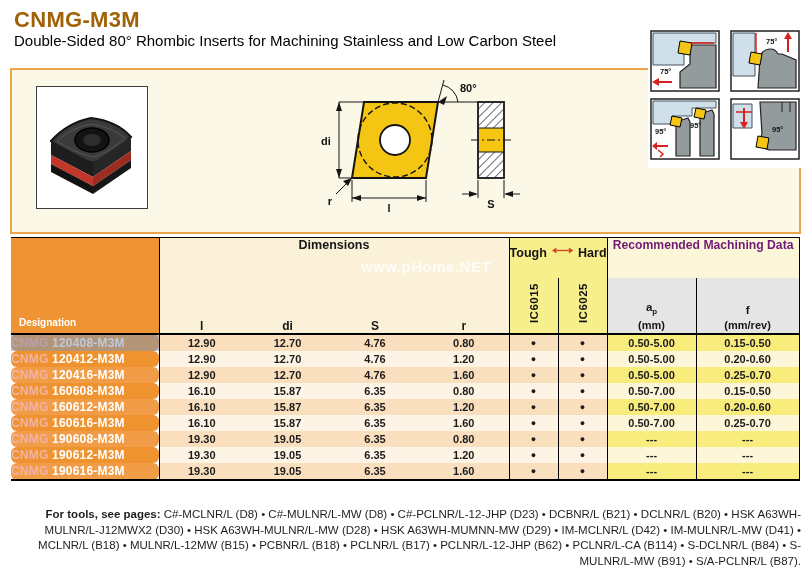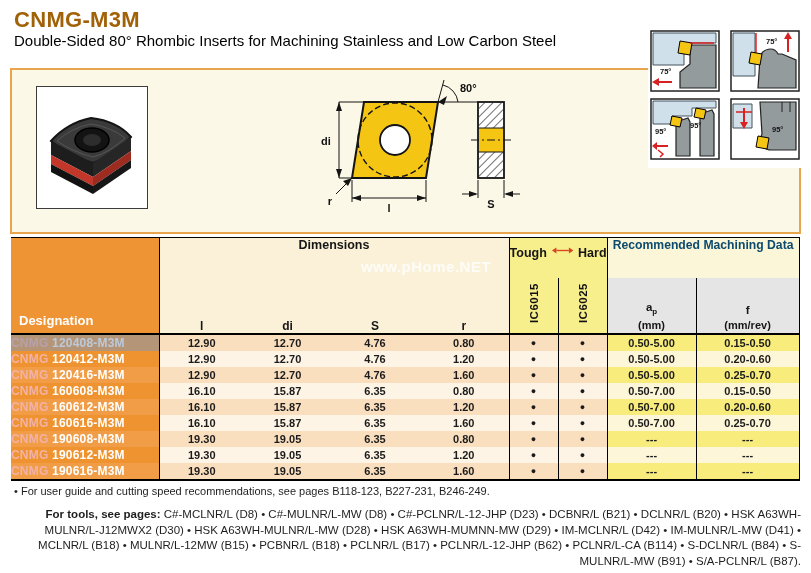--- a/index.html
+++ b/index.html
@@ -20,42 +20,42 @@
         display:grid;grid-template-columns:70px 70px;grid-template-rows:62px 62px;
         gap:6px 10px;padding:2px;}
   
   table.spec{position:absolute;left:11px;top:237px;width:788px;border-collapse:collapse;
              table-layout:fixed;border-top:1px solid #000;border-right:1px solid #000;
              border-bottom:2px solid #000;}
   table.spec th,table.spec td{padding:0;margin:0;}
   tr.h1{height:40px;} tr.h2{height:56px;}
   th.c-desig{background:#ef9434;vertical-align:bottom;text-align:left;
              border-right:1px solid #000;border-bottom:2px solid #000;}
-  th.c-desig .lbl{display:block;padding:0 0 5px 8px;color:#fff;font-size:13px;font-weight:700;}
+  th.c-desig .lbl{display:block;padding:0 0 5px 8px;color:#fff;font-size:10px;font-weight:700;}
   th.c-dims{background:#faf1d8;vertical-align:top;text-align:center;font-weight:600;
             font-size:12.5px;color:#161616;padding-top:7px;}
   th.c-tough{background:#f7ee8c;vertical-align:top;border-left:1px solid #000;}
   .toughwrap{display:flex;align-items:flex-start;justify-content:center;gap:5px;
              padding-top:8px;font-size:12.5px;font-weight:600;color:#161616;}
   th.c-rec{background:#fcf6d9;vertical-align:top;border-left:1px solid #000;
-           font-size:12.2px;font-weight:600;color:#0c4a6e;padding:5px 14px 0 14px;line-height:1.3;}
+           font-size:12.2px;font-weight:600;color:#701a75;padding:5px 14px 0 14px;line-height:1.3;}
   th.c-sub{background:#faf1d8;vertical-align:bottom;text-align:center;font-size:12px;
            font-weight:600;color:#161616;padding-bottom:4px;border-bottom:2px solid #000;}
   th.c-grade{background:#f7ee8c;border-left:1px solid #000;border-bottom:2px solid #000;
              text-align:center;vertical-align:middle;}
   .vtext{writing-mode:vertical-rl;transform:rotate(180deg);font-size:11.5px;font-weight:600;
          color:#111;letter-spacing:.5px;display:inline-block;}
   th.c-mach{background:#e5e5e5;vertical-align:bottom;text-align:center;border-left:1px solid #000;
             border-bottom:2px solid #000;font-size:11.5px;font-weight:600;color:#161616;padding-bottom:3px;line-height:1.25;}
   th.c-mach sub{font-size:8px;}
   th.c-mach .unit{font-weight:600;font-size:11px;}
   tbody tr{height:16px;}
   tbody td{font-size:11px;font-weight:700;color:#1b1b1b;text-align:center;line-height:16px;}
   td.c-des{background:#ee9330;text-align:left;padding-left:8px;border-right:1px solid #000;
-           font-size:12px;font-weight:700;letter-spacing:.2px;white-space:nowrap;}
+           font-size:12px;font-weight:700;letter-spacing:.2px;white-space:nowrap;border-radius:6px;}
   tbody tr:nth-child(odd) td.c-des{background:#f19c46;}
   td.c-des .pref{color:#f3b2a6;} td.c-des .code{color:#fff;}
   td.num{background:#fdf4e6;} tbody tr:nth-child(odd) td.num{background:#fadfbf;}
   td.dot{background:#fdf4e6;font-size:9px;} tbody tr:nth-child(odd) td.dot{background:#fadfbf;}
   td.yel{background:#fdf6d8;} tbody tr:nth-child(odd) td.yel{background:#f8ec7d;}
   td.bL{border-left:1px solid #000;}
   tr.hl td.c-des{position:relative;}
   tr.hl td.c-des::after{content:"";position:absolute;inset:0;background:rgba(116,142,176,.48);}
   
   .watermark{position:absolute;left:336px;top:258px;width:180px;text-align:center;
@@ -345,16 +345,15 @@
       <td class="dot bL">●</td>
       <td class="dot bL">●</td>
       <td class="num yel bL">---</td>
       <td class="num yel bL">---</td>
     </tr>
       </tbody>
   </table>
 
   <div class="watermark">www.pHome.NET</div>
 
-  <div class="footnote">• For user guide and cutting speed recommendations, see pages B118-123, B227-231, B246-249.</div>
   <p class="tools"><b>For tools, see pages:</b> <span>C#-MCLNR/L (D8) • C#-MULNR/L-MW (D8) • C#-PCLNR/L-12-JHP (D23) • DCBNR/L (B21) • DCLNR/L (B20) • HSK A63WH-MULNR/L-J12MWX2 (D30) • HSK A63WH-MULNR/L-MW (D28) • HSK A63WH-MUMNN-MW (D29) • IM-MCLNR/L (D42) • IM-MULNR/L-MW (D41) • MCLNR/L (B18) • MULNR/L-12MW (B15) • PCBNR/L (B18) • PCLNR/L (B17) • PCLNR/L-12-JHP (B62) • PCLNR/L-CA (B114) • S-DCLNR/L (B84) • S-MULNR/L-MW (B91) • S/A-PCLNR/L (B87).</span></p>
 
 </div>
 
 </body></html>

